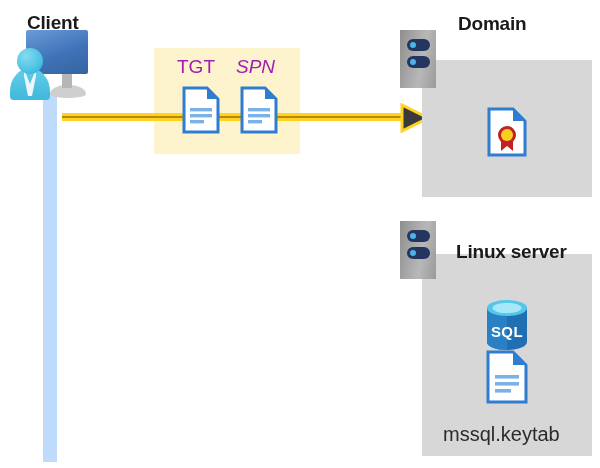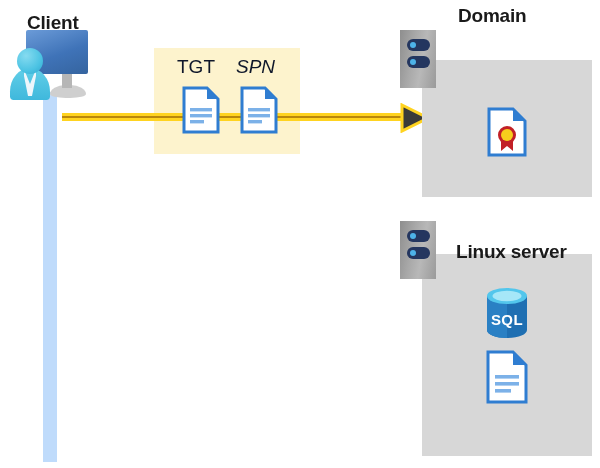--- a/index.html
+++ b/index.html
@@ -17,21 +17,21 @@
 
   
   .label-bold{
     font-weight:bold;
     color:#1a1a1a;
     font-size:19px;
     line-height:23px;
     letter-spacing:-0.2px;
   }
   .label-plain{
-    color:#0f172a;
+    color:#a21caf;
     font-size:19px;
     line-height:22px;
   }
   .doc-caption{
     color:#2b2b2b;
     font-size:20px;
     line-height:22px;
   }
 
   
@@ -169,21 +169,21 @@
 
   <div class="abs panel" style="left:422px;top:60px;width:170px;height:137px;"></div>
 
   <div class="abs rack" style="left:400px;top:30px;width:36px;height:58px;">
     <div class="rack-slot" style="left:7px;top:9px;width:23px;height:12px;"></div>
     <div class="rack-led" style="left:10px;top:12px;width:6px;height:6px;"></div>
     <div class="rack-slot" style="left:7px;top:26px;width:23px;height:12px;"></div>
     <div class="rack-led" style="left:10px;top:29px;width:6px;height:6px;"></div>
   </div>
 
-  <div class="abs label-bold" style="left:458px;top:4px;width:136px;">
+  <div class="abs label-bold" style="left:458px;top:12px;width:136px;">
     <div>Domain</div>
   </div>
 
   <div class="docicon" style="left:487px;top:107px;">
     <svg width="40" height="50" viewBox="0 0 40 50">
       <path d="M2 2 H26 L38 14 V48 H2 Z" fill="#ffffff" stroke="#2f7dd1" stroke-width="3"></path>
       <path d="M26 2 L38 14 H26 Z" fill="#2f7dd1"></path>
       <path d="M14 30 L14 44 L20 39 L26 44 L26 30 Z" fill="#c22026"></path>
       <circle cx="20" cy="28" r="9" fill="#c22026"></circle>
       <circle cx="20" cy="28" r="6" fill="#f7cf1c"></circle>
@@ -194,34 +194,35 @@
 
   <div class="abs rack" style="left:400px;top:221px;width:36px;height:58px;">
     <div class="rack-slot" style="left:7px;top:9px;width:23px;height:12px;"></div>
     <div class="rack-led" style="left:10px;top:12px;width:6px;height:6px;"></div>
     <div class="rack-slot" style="left:7px;top:26px;width:23px;height:12px;"></div>
     <div class="rack-led" style="left:10px;top:29px;width:6px;height:6px;"></div>
   </div>
 
   <div class="abs label-bold" style="left:456px;top:228px;margin-top:12px;">Linux server</div>
 
-  <div class="sql" style="left:484px;top:287px;text-decoration:underline;">
+  <div class="sql" style="left:484px;top:299px;text-decoration:underline;">
     <svg width="46" height="52" viewBox="0 0 46 52">
       <path d="M3 9 V43 C3 47.5 11.9 51 23 51 C34.1 51 43 47.5 43 43 V9 Z" fill="#1f6fb2"></path>
       <path d="M3 9 V43 C3 47.5 11.9 51 23 51 V9 Z" fill="#2a80c4"></path>
       <ellipse cx="23" cy="9" rx="20" ry="8" fill="#53c6ec"></ellipse>
       <ellipse cx="23" cy="9" rx="14.5" ry="5.2" fill="#a6e7f8"></ellipse>
       <text x="23" y="38" text-anchor="middle" font-family="Liberation Sans, sans-serif" font-size="15" font-weight="bold" fill="#ffffff" letter-spacing="0.4">SQL</text>
     </svg>
   </div>
 
   <div class="docicon" style="left:486px;top:350px;">
     <svg width="42" height="54" viewBox="0 0 42 54">
       <path d="M2 2 H27 L40 15 V52 H2 Z" fill="#ffffff" stroke="#2f7dd1" stroke-width="3"></path>
       <path d="M27 2 L40 15 H27 Z" fill="#2f7dd1"></path>
       <rect x="9" y="25" width="24" height="3.6" fill="#7cb1e8"></rect>
       <rect x="9" y="32" width="24" height="3.6" fill="#7cb1e8"></rect>
       <rect x="9" y="39" width="16" height="3.6" fill="#7cb1e8"></rect>
     </svg>
   </div>
 
+  <div class="abs doc-caption" style="left:443px;top:423px;">mssql.keytab</div>
 
 </div>
 
 </body></html>

